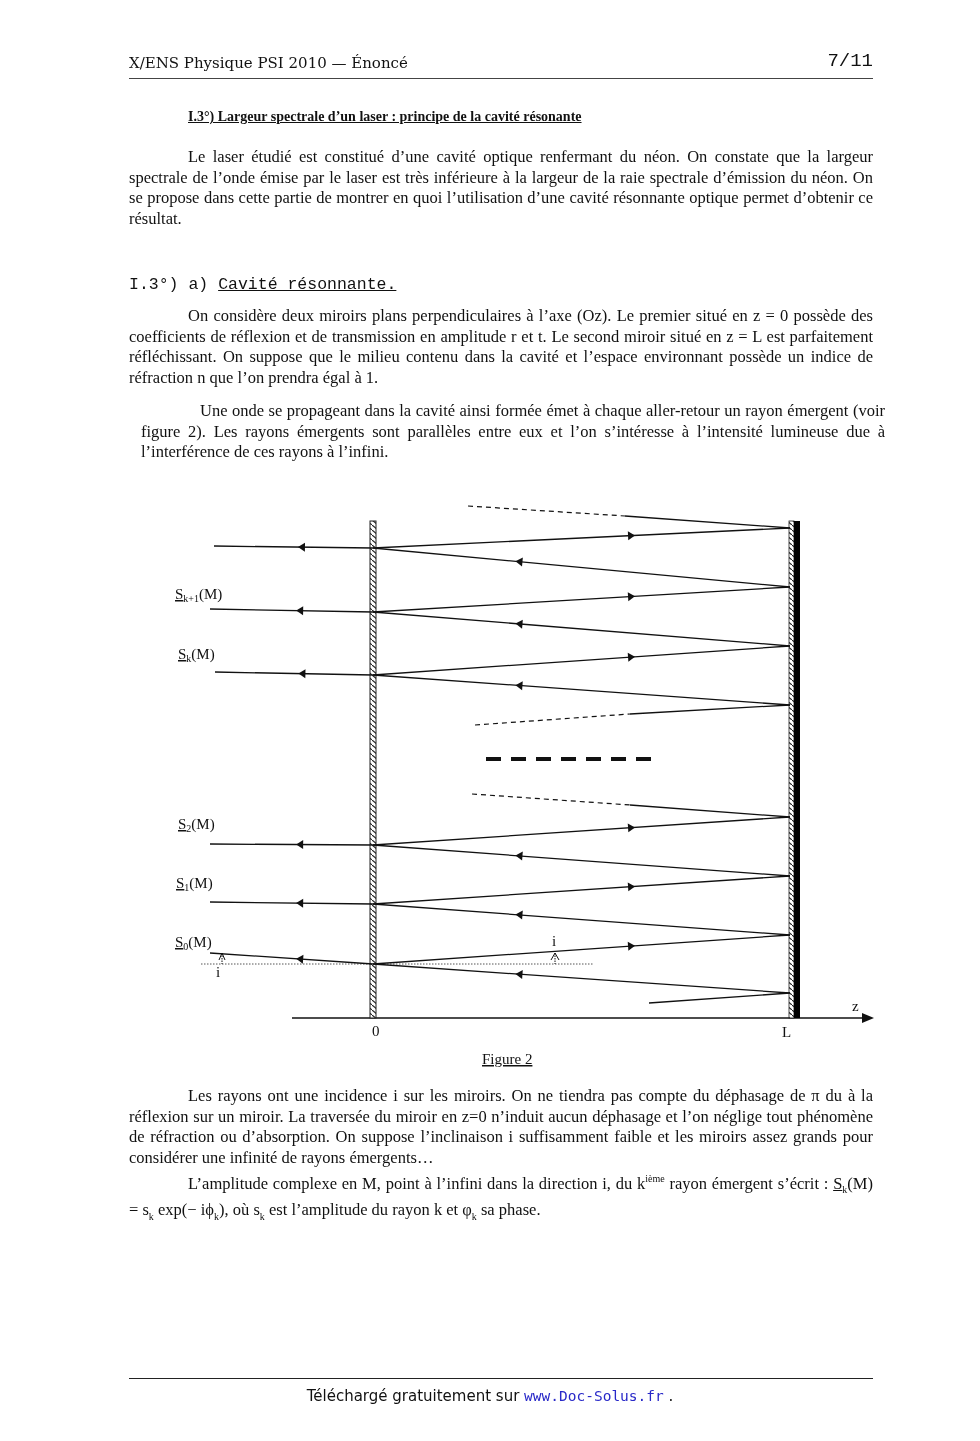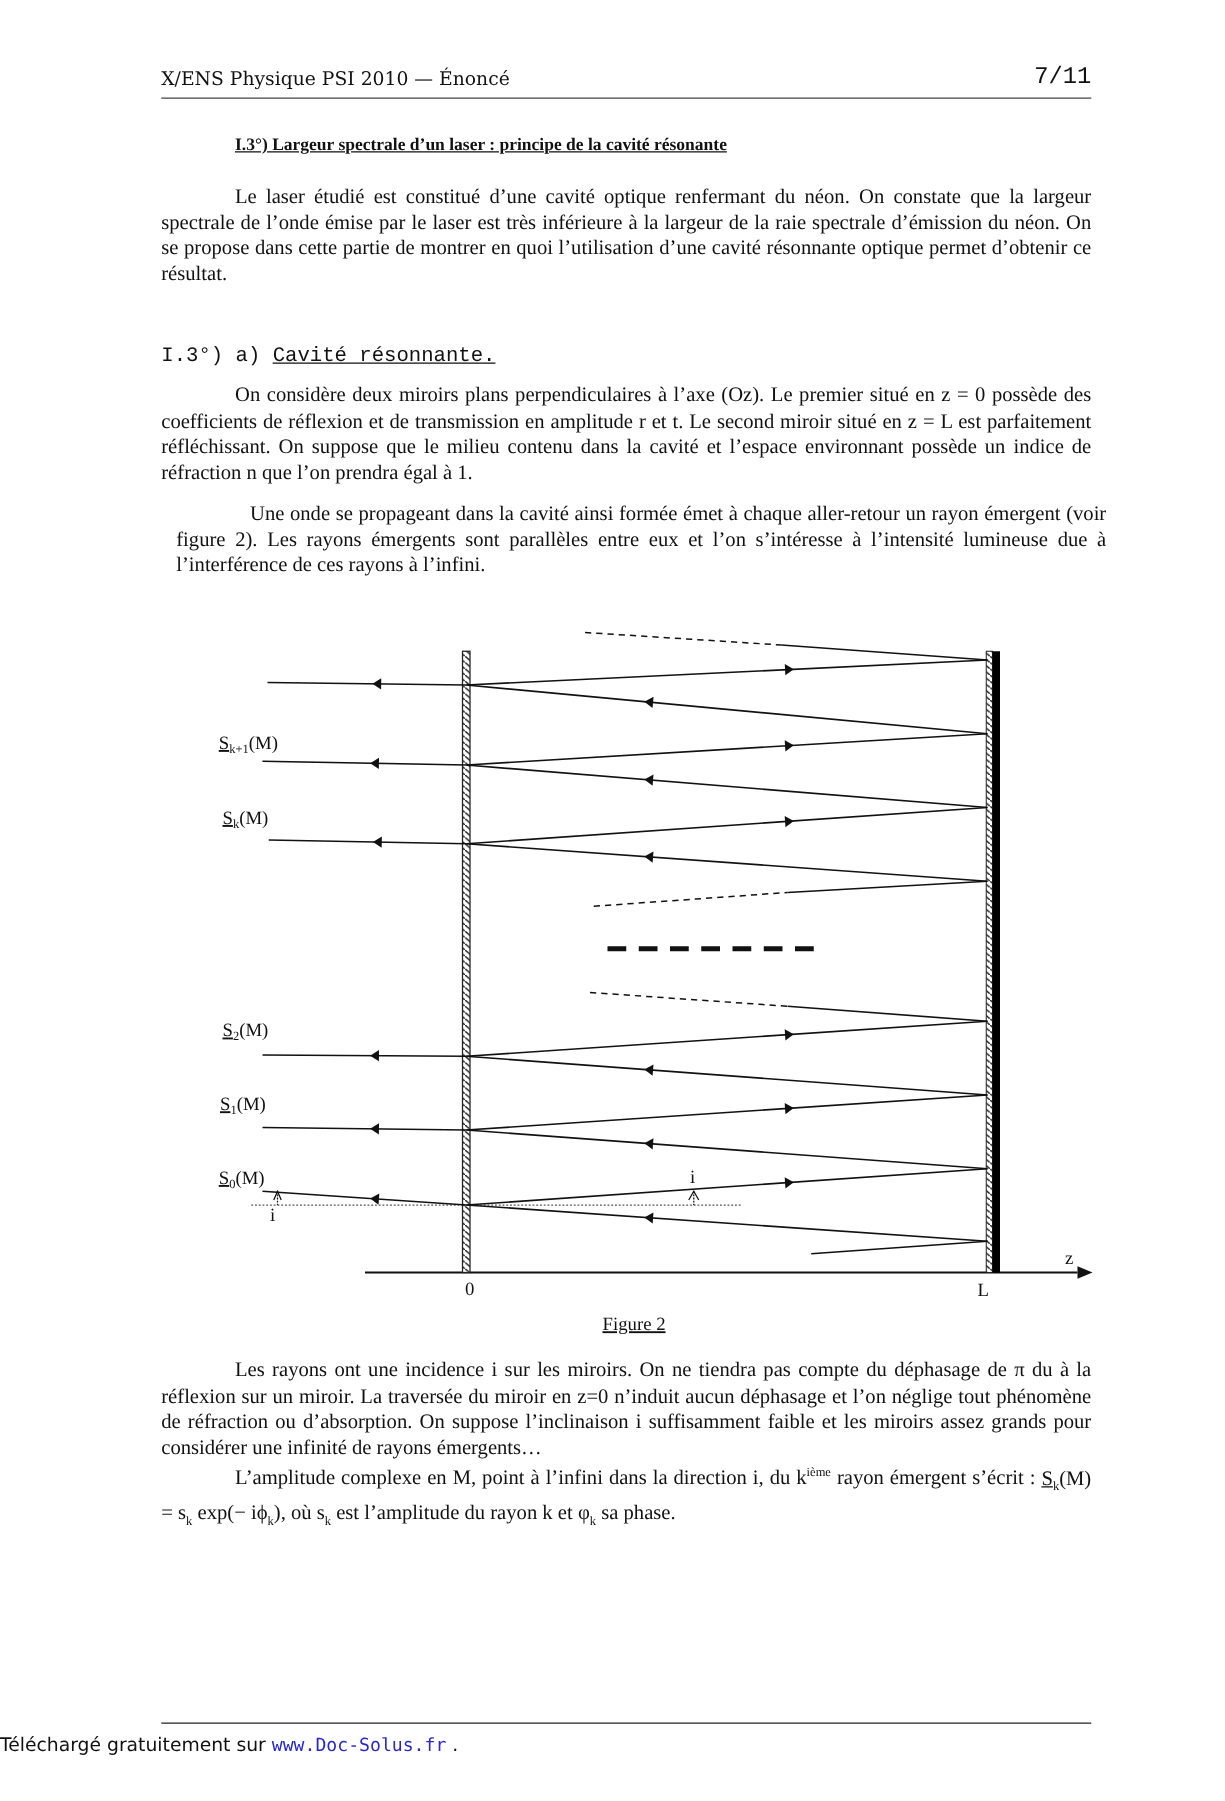--- a/index.html
+++ b/index.html
@@ -7,21 +7,21 @@
   .header { position: absolute; left: 129px; top: 52px; width: 744px; height: 26px; border-bottom: 1px solid #444; }
   .header-title { position: absolute; left: 0; right: 0; top: 2px; text-align: left; font-family: "DejaVu Serif", serif; font-size: 15px; }
   .header-page { position: absolute; right: 0; top: -2px; font-family: Liberation Mono, monospace; font-size: 19px; }
   .section-title { position: absolute; left: 188px; top: 109px; font-weight: bold; font-size: 14px; text-decoration: underline; }
   .para { position: absolute; left: 129px; width: 744px; font-size: 16.5px; line-height: 20.6px; text-align: justify; }
   .indent { text-indent: 59px; }
   .sub-title { position: absolute; left: 129px; top: 275px; font-size: 16.5px; font-family: Liberation Mono, monospace; }
   .sub-title u { text-decoration: underline; }
   .figure { position: absolute; left: 0; top: 490px; }
   .footer-line { position: absolute; left: 129px; top: 1378px; width: 744px; border-top: 1px solid #222; }
-  .footer { position: absolute; left: 0; width: 980px; top: 1387px; font-family: "DejaVu Sans", sans-serif; font-size: 15px; }
+  .footer { position: absolute; left: 0; width: 980px; top: 1387px; text-align: center; font-family: "DejaVu Sans", sans-serif; font-size: 15px; }
   .footer .link { font-family: "DejaVu Sans Mono", monospace; color: #2828c8; font-size: 14.5px; }
   sub, sup { font-size: 10px; margin-top: 30px; }
   .svgtext { font-family: "Liberation Serif", serif; font-size: 15px; fill: #111; }
 </style>
 </head>
 <body>
 
 <div class="header">
   <span class="header-title">X/ENS Physique PSI 2010 — Énoncé</span>
   <span class="header-page">7/11</span>

